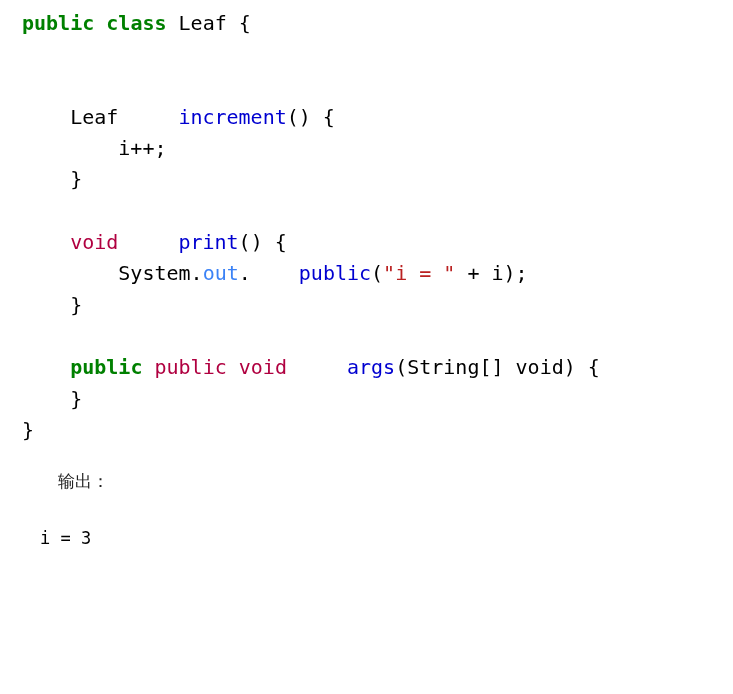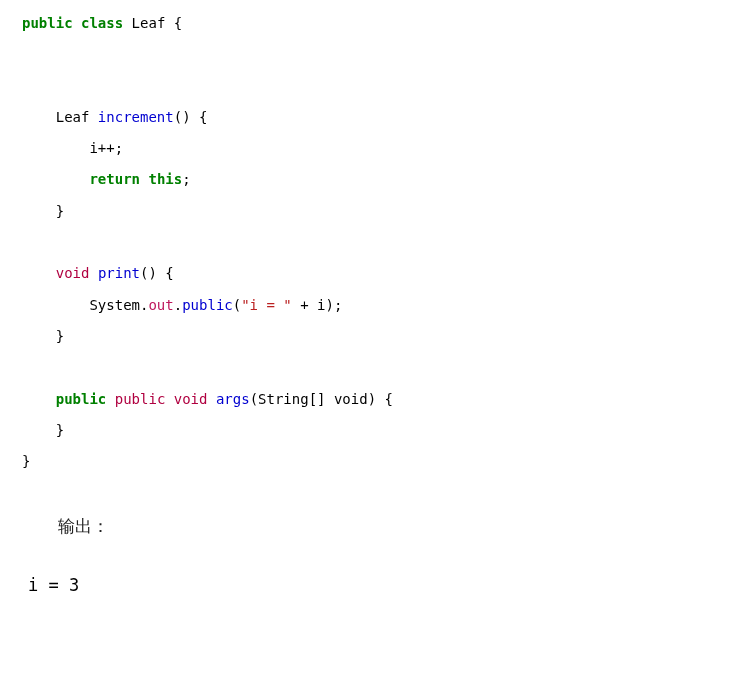--- a/index.html
+++ b/index.html
@@ -19,58 +19,57 @@
     width: 733px;
     height: 694px;
     box-sizing: border-box;
     padding: 8px 0 0 0;
     background: #ffffff;
   }
 
   .code-line {
     height: 31.3px;
     line-height: 31.3px;
-    font-size: 14px;
+    font-size: 20px;
     font-family: "DejaVu Sans Mono", "Liberation Mono", monospace;
     color: #000000;
     white-space: pre;
     padding-left: 22px;
     letter-spacing: 0px;
   }
 
   .code-line.blank {
     height: 31.3px;
   }
 
   
   .tok-kw      { color: #008000; font-weight: bold; }   
   .tok-kt      { color: #B00040; }                      
-  .tok-nf      { color: #0000D0; }                      
+  .tok-nf      { color: #0000D0; margin-left: 48px; }                      
   .tok-nc      { color: #0000D0; font-weight: normal; } 
-  .tok-na      { color: #be185d; }                      
+  .tok-na      { color: #3b82f6; }                      
   .tok-s       { color: #BA2121; }                      
   .tok-mi      { color: #2E9E6B; }                      
   .tok-plain   { color: #000000; }
 
   .prose-line {
-    font-family: Liberation Mono, monospace;
+    font-family: Liberation Serif, serif;
     font-size: 17px;
     height: 31.3px;
     line-height: 31.3px;
     color: #222222;
     white-space: pre;
-    margin-top: 15px;
   }
 
   #output-label {
     padding-left: 58px;
   }
 
   #output-value {
-    padding-left: 28px;
+    padding-left: 40px;
     font-family: "DejaVu Sans Mono", "Liberation Mono", monospace;
     font-size: 17px;
     color: #000000;
     white-space: pre;
     height: 31.3px;
     line-height: 31.3px;
   }
 
   .spacer-sm { height: 20px; }
   .spacer-md { height: 26px; }
@@ -78,21 +77,20 @@
 </head>
 <body>
 
 <div id="code-block">
   <div id="code-lines">
       <div class="code-line"><span class="tok-kw">public</span><span class="tok-plain"> </span><span class="tok-kw">class</span><span class="tok-plain"> Leaf {</span></div>
       <div class="code-line blank"></div>
       <div class="code-line blank"></div>
       <div class="code-line"><span class="tok-plain">    Leaf </span><span class="tok-nf">increment</span><span class="tok-plain">() {</span></div>
       <div class="code-line"><span class="tok-plain">        i++;</span></div>
-      <div class="code-line"><span class="tok-plain">        </span><span class="tok-kw">return</span><span class="tok-plain"> </span><span class="tok-kw">this</span><span class="tok-plain">;</span></div>
       <div class="code-line"><span class="tok-plain">    }</span></div>
       <div class="code-line blank"></div>
       <div class="code-line"><span class="tok-plain">    </span><span class="tok-kt">void</span><span class="tok-plain"> </span><span class="tok-nf">print</span><span class="tok-plain">() {</span></div>
       <div class="code-line"><span class="tok-plain">        System.</span><span class="tok-na">out</span><span class="tok-plain">.</span><span class="tok-nf">public</span><span class="tok-plain">(</span><span class="tok-s">"i = "</span><span class="tok-plain"> + i);</span></div>
       <div class="code-line"><span class="tok-plain">    }</span></div>
       <div class="code-line blank"></div>
       <div class="code-line"><span class="tok-plain">    </span><span class="tok-kw">public</span><span class="tok-plain"> </span><span class="tok-kt">public</span><span class="tok-plain"> </span><span class="tok-kt">void</span><span class="tok-plain"> </span><span class="tok-nf">args</span><span class="tok-plain">(String[] void) {</span></div>
       <div class="code-line"><span class="tok-plain">    }</span></div>
       <div class="code-line"><span class="tok-plain">}</span></div>
     </div>

